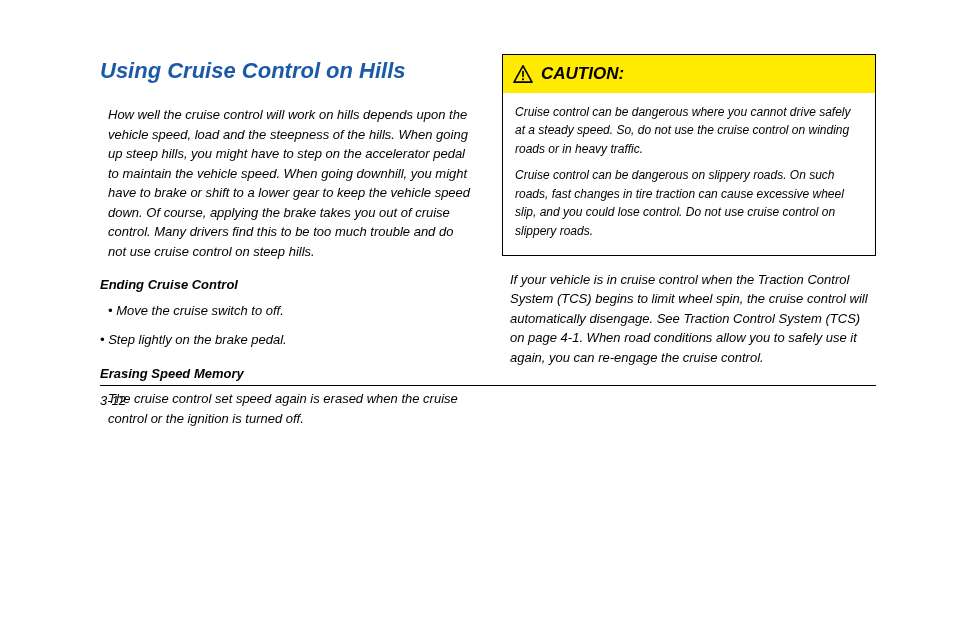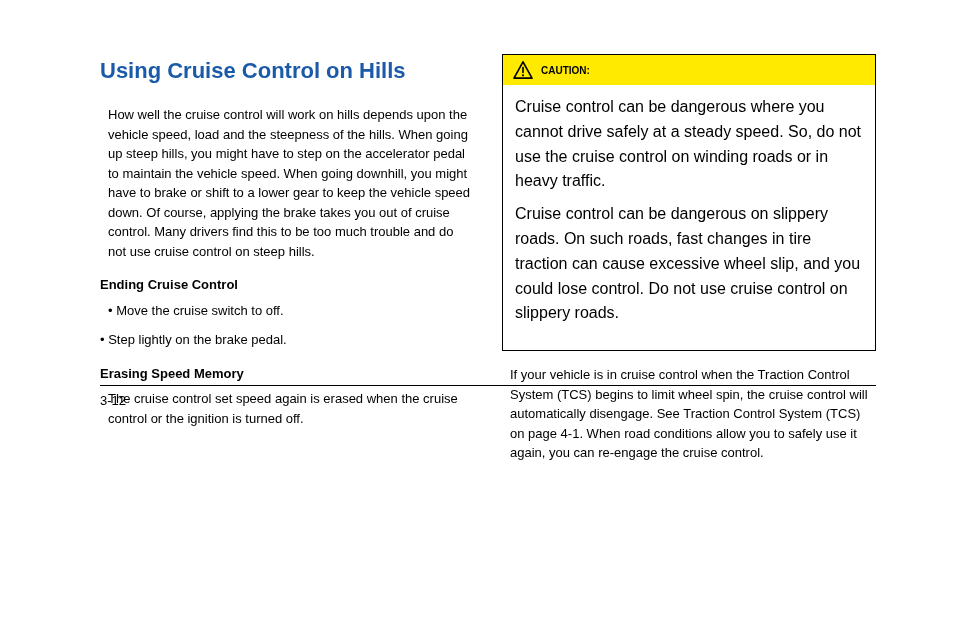--- a/index.html
+++ b/index.html
@@ -9,20 +9,21 @@
     height: 636px;
     background: #ffffff;
     font-family: Arial, Helvetica, sans-serif;
     color: #000;
   }
   .page {
     position: relative;
     width: 954px;
     height: 444px;
     box-sizing: border-box;
+    font-style: italic;
   }
   .cols {
     position: absolute;
     top: 54px;
     left: 100px;
     right: 78px;
     display: flex;
     gap: 28px;
   }
   .col {
@@ -54,32 +55,32 @@
     padding: 6px 10px;
     gap: 8px;
   }
   .callout-header .tri {
     width: 20px;
     height: 18px;
     flex-shrink: 0;
   }
   .callout-header .label {
     font-weight: bold;
-    font-size: 10px;
+    font-size: 17px;
   }
   .callout-body {
     padding: 10px 12px 12px 12px;
-    font-size: 16px;
+    font-size: 12px;
     line-height: 1.55;
   }
   .callout-body p {
     margin: 0 0 8px 0;
   }
   .callout-body p:last-child {
-    margin-bottom: 12px;
+    margin-bottom: 2px;
   }
   .hr {
     position: absolute;
     left: 100px;
     right: 78px;
     bottom: 58px;
     border-top: 1.5px solid #000;
   }
   .page-num {
     position: absolute;

